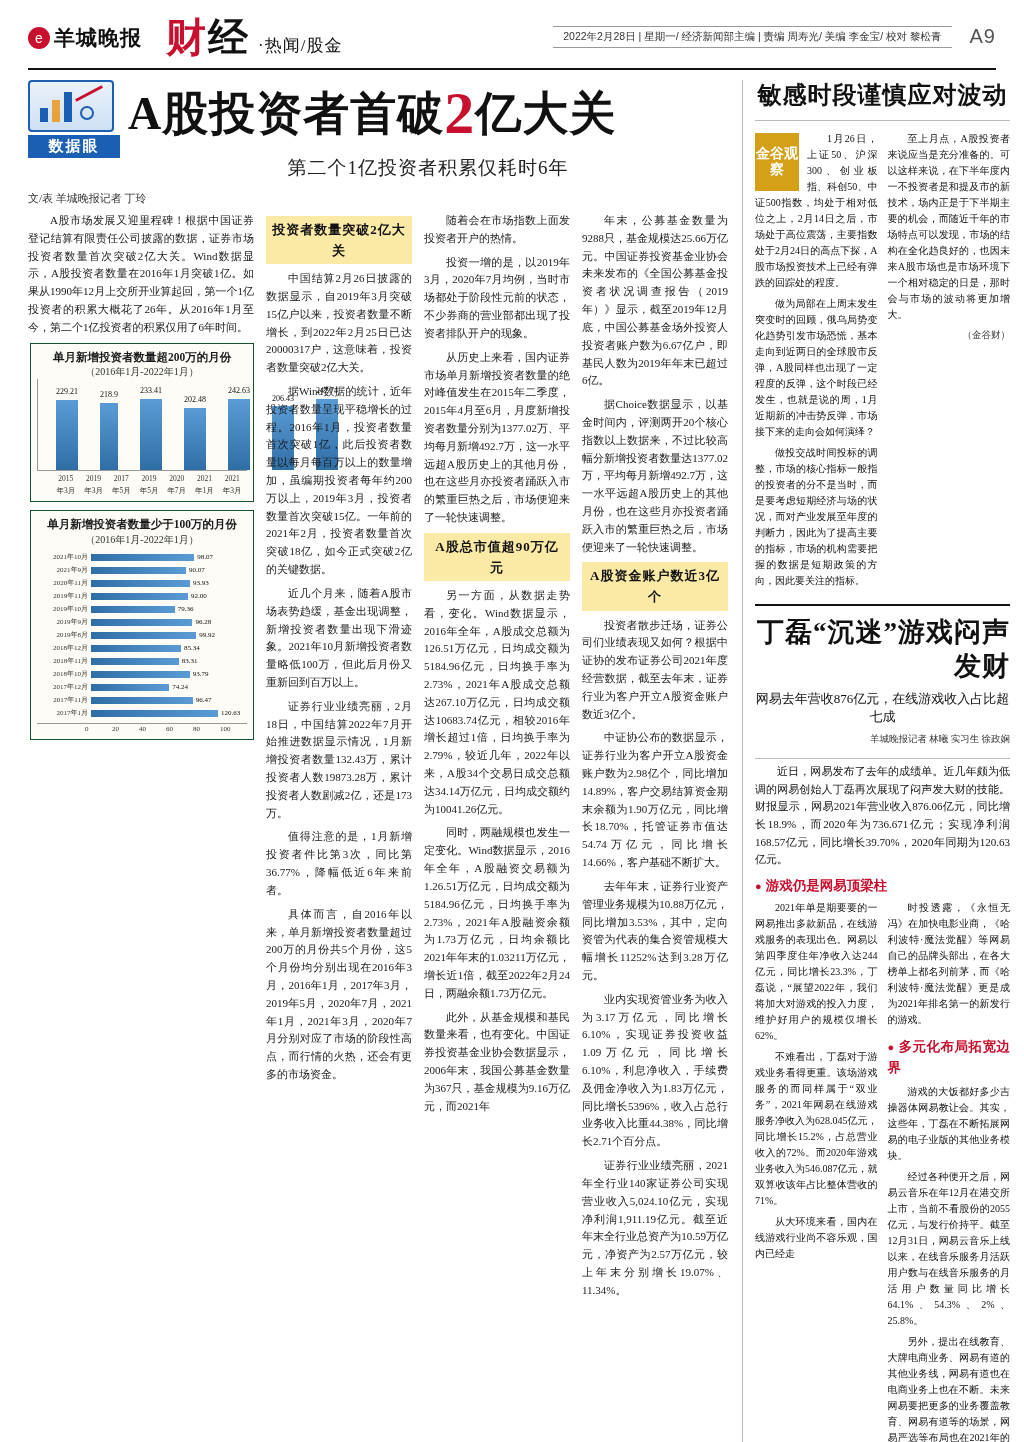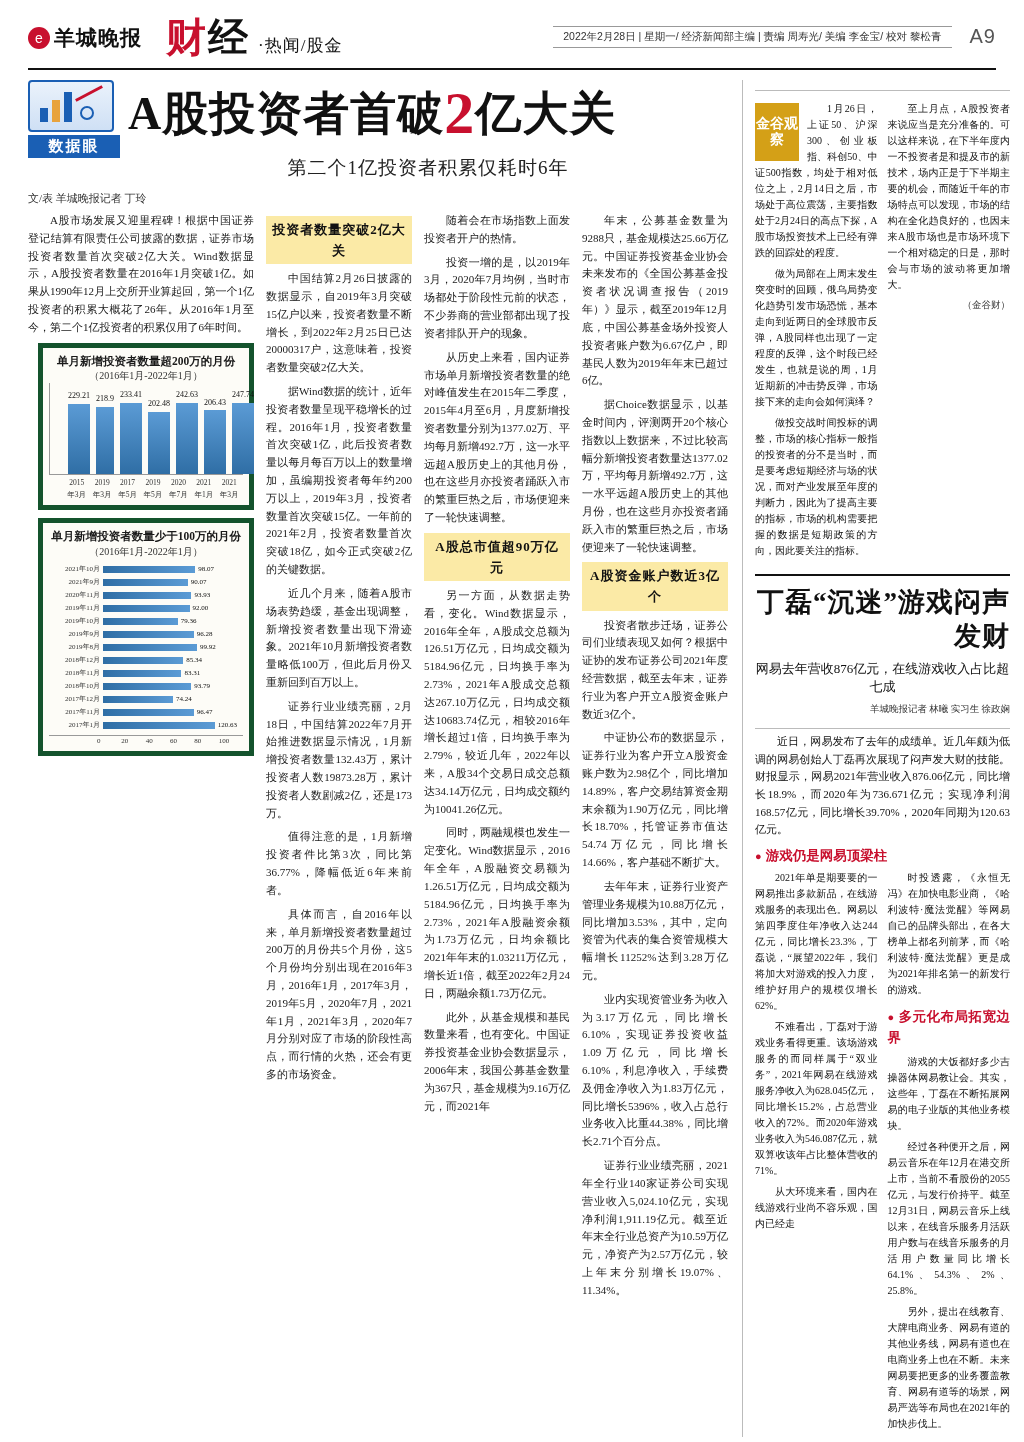--- a/index.html
+++ b/index.html
@@ -97,24 +97,24 @@
   .c { font-size:11px; line-height:1.62; text-align:justify; color:#1a1a1a; }
   .c p { margin:0 0 6px 0; text-indent:2em; }
   .w226 { width:226px; }
   .w224 { width:224px; }
   .subhead {
     background:#fbeaa6; color:#111; font-weight:bold; font-size:13px;
     padding:3px 6px; margin:4px 0 6px 0; text-align:center; letter-spacing:1px;
   }
 
   
-  .chart-box { border:5px solid #14532d; background:#fdfcf7; padding:6px 6px 4px 6px; margin:4px 0 8px 10px; }
+  .chart-box { border:1px solid #14532d; background:#fdfcf7; padding:6px 6px 4px 6px; margin:4px 0 8px 2px; }
   .chart-title { font-size:11.5px; font-weight:bold; text-align:center; line-height:1.35; }
   .chart-title .sub { font-weight:normal; font-size:10px; display:block; color:#333;}
-  .bars { display:flex; align-items:flex-end; height:92px; gap:6px; padding:6px 4px 0 18px; border-bottom:1px solid #999; border-left:1px solid #999;}
+  .bars { display:flex; align-items:flex-end; height:92px; gap:22px; padding:6px 4px 0 18px; border-bottom:1px solid #999; border-left:1px solid #999;}
   .bar-item { flex:1; display:flex; flex-direction:column; align-items:center; justify-content:flex-end; height:100%; }
   .bar-val { font-size:8px; color:#111; margin-bottom:1px; }
   .bar-rect { width:100%; background:linear-gradient(180deg,#5b9bd5,#2f6ea5); }
   .bar-labels { display:flex; gap:6px; padding:2px 4px 0 18px; }
   .bar-labels span { flex:1; font-size:7.5px; text-align:center; color:#333; }
 
   .hbars { padding:6px 6px 2px 6px; }
   .hrow { display:flex; align-items:center; height:11px; margin-bottom:2px; }
   .hrow .lab { width:48px; font-size:7px; color:#333; text-align:right; padding-right:3px;}
   .hrow .trackwrap { flex:1; display:flex; align-items:center; }
@@ -381,20 +381,21 @@
           <p>中证协公布的数据显示，证券行业为客户开立A股资金账户数为2.98亿个，同比增加14.89%，客户交易结算资金期末余额为1.90万亿元，同比增长18.70%，托管证券市值达54.74万亿元，同比增长14.66%，客户基础不断扩大。</p>
           <p>去年年末，证券行业资产管理业务规模为10.88万亿元，同比增加3.53%，其中，定向资管为代表的集合资管规模大幅增长11252%达到3.28万亿元。</p>
           <p>业内实现资管业务为收入为3.17万亿元，同比增长6.10%，实现证券投资收益1.09万亿元，同比增长6.10%，利息净收入，手续费及佣金净收入为1.83万亿元，同比增长5396%，收入占总行业务收入比重44.38%，同比增长2.71个百分点。</p>
           <p>证券行业业绩亮丽，2021年全行业140家证券公司实现营业收入5,024.10亿元，实现净利润1,911.19亿元。截至近年末全行业总资产为10.59万亿元，净资产为2.57万亿元，较上年末分别增长19.07%、11.34%。</p>
         </div>
       </div>
     </div>
 
     <div class="col-right">
 
+      <div class="r-h1">敏感时段谨慎应对波动</div>
       <div class="hr-thin"></div>
       <div class="r-cols2">
         <div class="rc">
           <div class="gold-tag">金谷观察</div>
           <p>1月26日，上证50、沪深300、创业板指、科创50、中证500指数，均处于相对低位之上，2月14日之后，市场处于高位震荡，主要指数处于2月24日的高点下探，A股市场投资技术上已经有弹跌的回踪处的程度。</p>
           <p>做为局部在上周末发生突变时的回顾，俄乌局势变化趋势引发市场恐慌，基本走向到近两日的全球股市反弹，A股同样也出现了一定程度的反弹，这个时段已经发生，也就是说的周，1月近期新的冲击势反弹，市场接下来的走向会如何演绎？</p>
           <p>做投交战时间投标的调整，市场的核心指标一般指的投资者的分不是当时，而是要考虑短期经济与场的状况，而对产业发展至年度的判断力，因此为了提高主要的指标，市场的机构需要把握的数据是短期政策的方向，因此要关注的指标。</p>
         </div>
         <div class="rc">
           <p>至上月点，A股投资者来说应当是充分准备的。可以这样来说，在下半年度内一不投资者是和提及市的新技术，场内正是于下半期主要的机会，而随近千年的市场特点可以发现，市场的结构在全化趋良好的，也因未来A股市场也是市场环境下一个相对稳定的日是，那时会与市场的波动将更加增大。</p>

